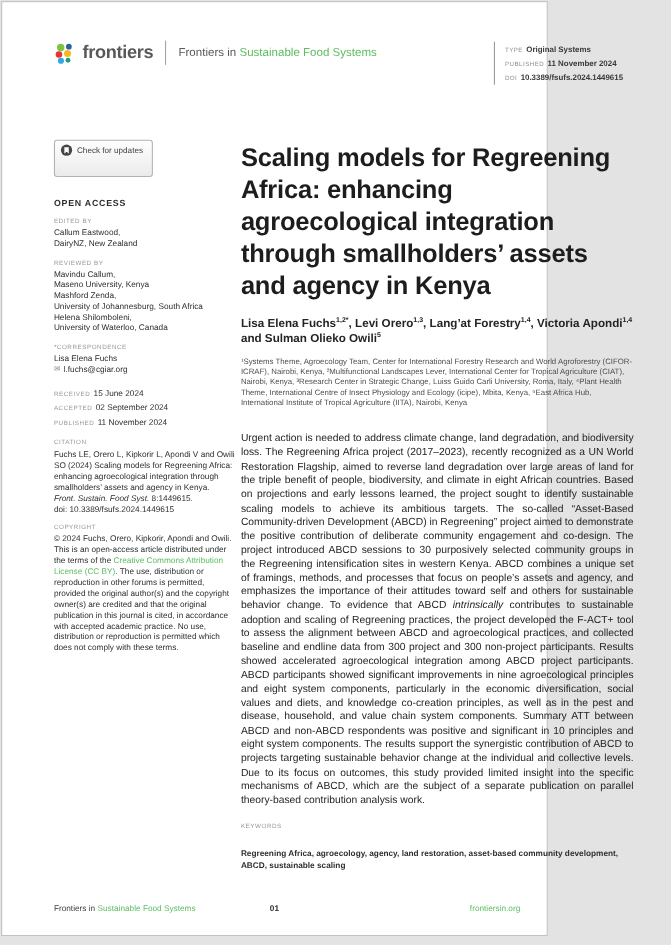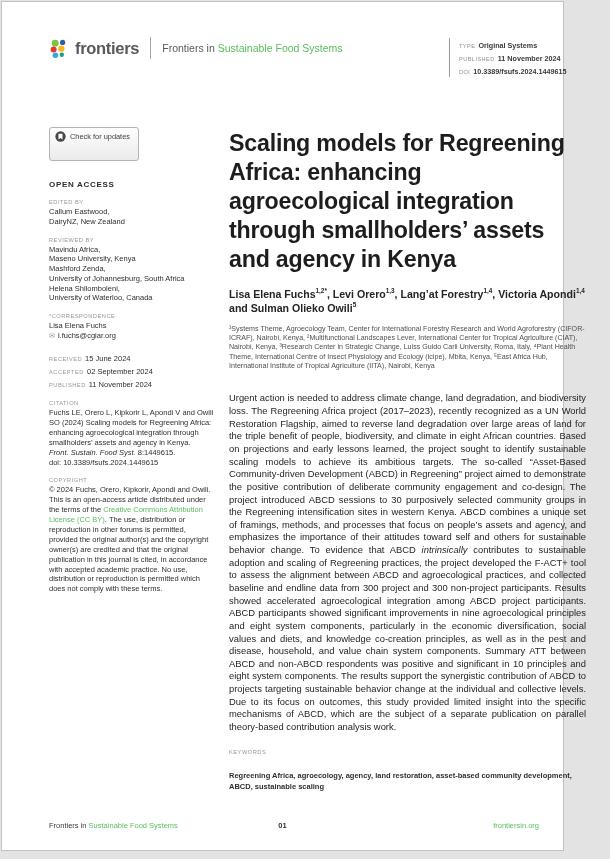--- a/index.html
+++ b/index.html
@@ -4,21 +4,21 @@
 <style>
   :root { --green:#5bbd5e; --dark:#222; --gray-label:#979797; --body-text:#2d2d2d; }
   * { box-sizing:border-box; }
   html,body { margin:0; padding:0; }
   body {
     width:610px; height:859px; background:#e3e3e3;
     font-family:"Liberation Sans", sans-serif; color:var(--body-text);
     position:relative; overflow:hidden;
   }
   .page {
-    position:absolute; left:1px; top:1px; width:563px; height:850px;
+    position:absolute; left:1px; top:1px; width:497px; height:850px;
     background:#ffffff; border:1px solid #c2c2c2;
   }
 
   
   .header-left { position:absolute; left:47px; top:35px; display:flex; align-items:center; }
   .logo-icon { width:20px; height:21px; margin-right:6px; }
   .wordmark { font-size:16.5px; font-weight:700; color:#58595b; letter-spacing:-0.3px; }
   .header-sep { width:1px; height:22px; background:#a5a5a5; margin:0 11px; }
   .journal-line { font-size:10.5px; color:#58595b; }
   .journal-line .jname { color:var(--green); }
@@ -44,21 +44,21 @@
   .env { font-size:7px; color:#8f8f8f; }
   .email { font-size:7.5px; color:#2e2e2e; text-decoration:none; }
   .date-row { line-height:10.2px; white-space:nowrap; }
   .date-label { font-size:5.7px; color:var(--gray-label); letter-spacing:0.5px; margin-right:3px; }
   .date-value { font-size:7.5px; color:#2e2e2e; }
   .side-par { font-size:7.5px; color:#2e2e2e; line-height:1.32; margin:0; }
   .side-par .ital { font-style:italic; }
   .cc-link { color:var(--green); text-decoration:none; }
 
   
-  .main { position:absolute; left:227px; top:127px; width:357px; }
+  .main { position:absolute; left:217px; top:127px; width:357px; }
   .title { margin:0; font-size:23.2px; line-height:29px; font-weight:600; color:#1d1d1d; letter-spacing:-0.2px; }
   .authors { margin:13px 0 0 0; font-size:10.6px; font-weight:600; color:#242424; line-height:1.3; }
   .authors sup { font-size:60%; font-weight:600; }
   .affiliations { margin:9px 0 0 0; font-size:7.1px; color:#4e4e4e; line-height:1.32; }
   .abstract { margin:21px 0 0 0; font-size:9.4px; color:#242424; line-height:1.345; text-align:justify; }
   .abstract .ital { font-style:italic; }
   .kw-label { margin-top:15px; font-size:5.7px; color:var(--gray-label); letter-spacing:0.5px; }
   .keywords { margin-top:16px; font-size:7.5px; font-weight:700; color:#2e2e2e; line-height:1.45; }
 
   
@@ -111,21 +111,21 @@
     <div class="open-access">OPEN ACCESS</div>
 
     <div class="side-label">EDITED BY</div>
     <div class="side-text">
       <div>Callum Eastwood,</div>
       <div>DairyNZ, New Zealand</div>
     </div>
 
     <div class="side-label">REVIEWED BY</div>
     <div class="side-text">
-      <div>Mavindu Africa,</div>
+      <div>Mavindu Callum,</div>
       <div>Maseno University, Kenya</div>
       <div>Mashford Zenda,</div>
       <div>University of Johannesburg, South Africa</div>
       <div>Helena Shilomboleni,</div>
       <div>University of Waterloo, Canada</div>
     </div>
 
     <div class="side-label">*CORRESPONDENCE</div>
     <div class="side-text">
       <div>Lisa Elena Fuchs</div>

